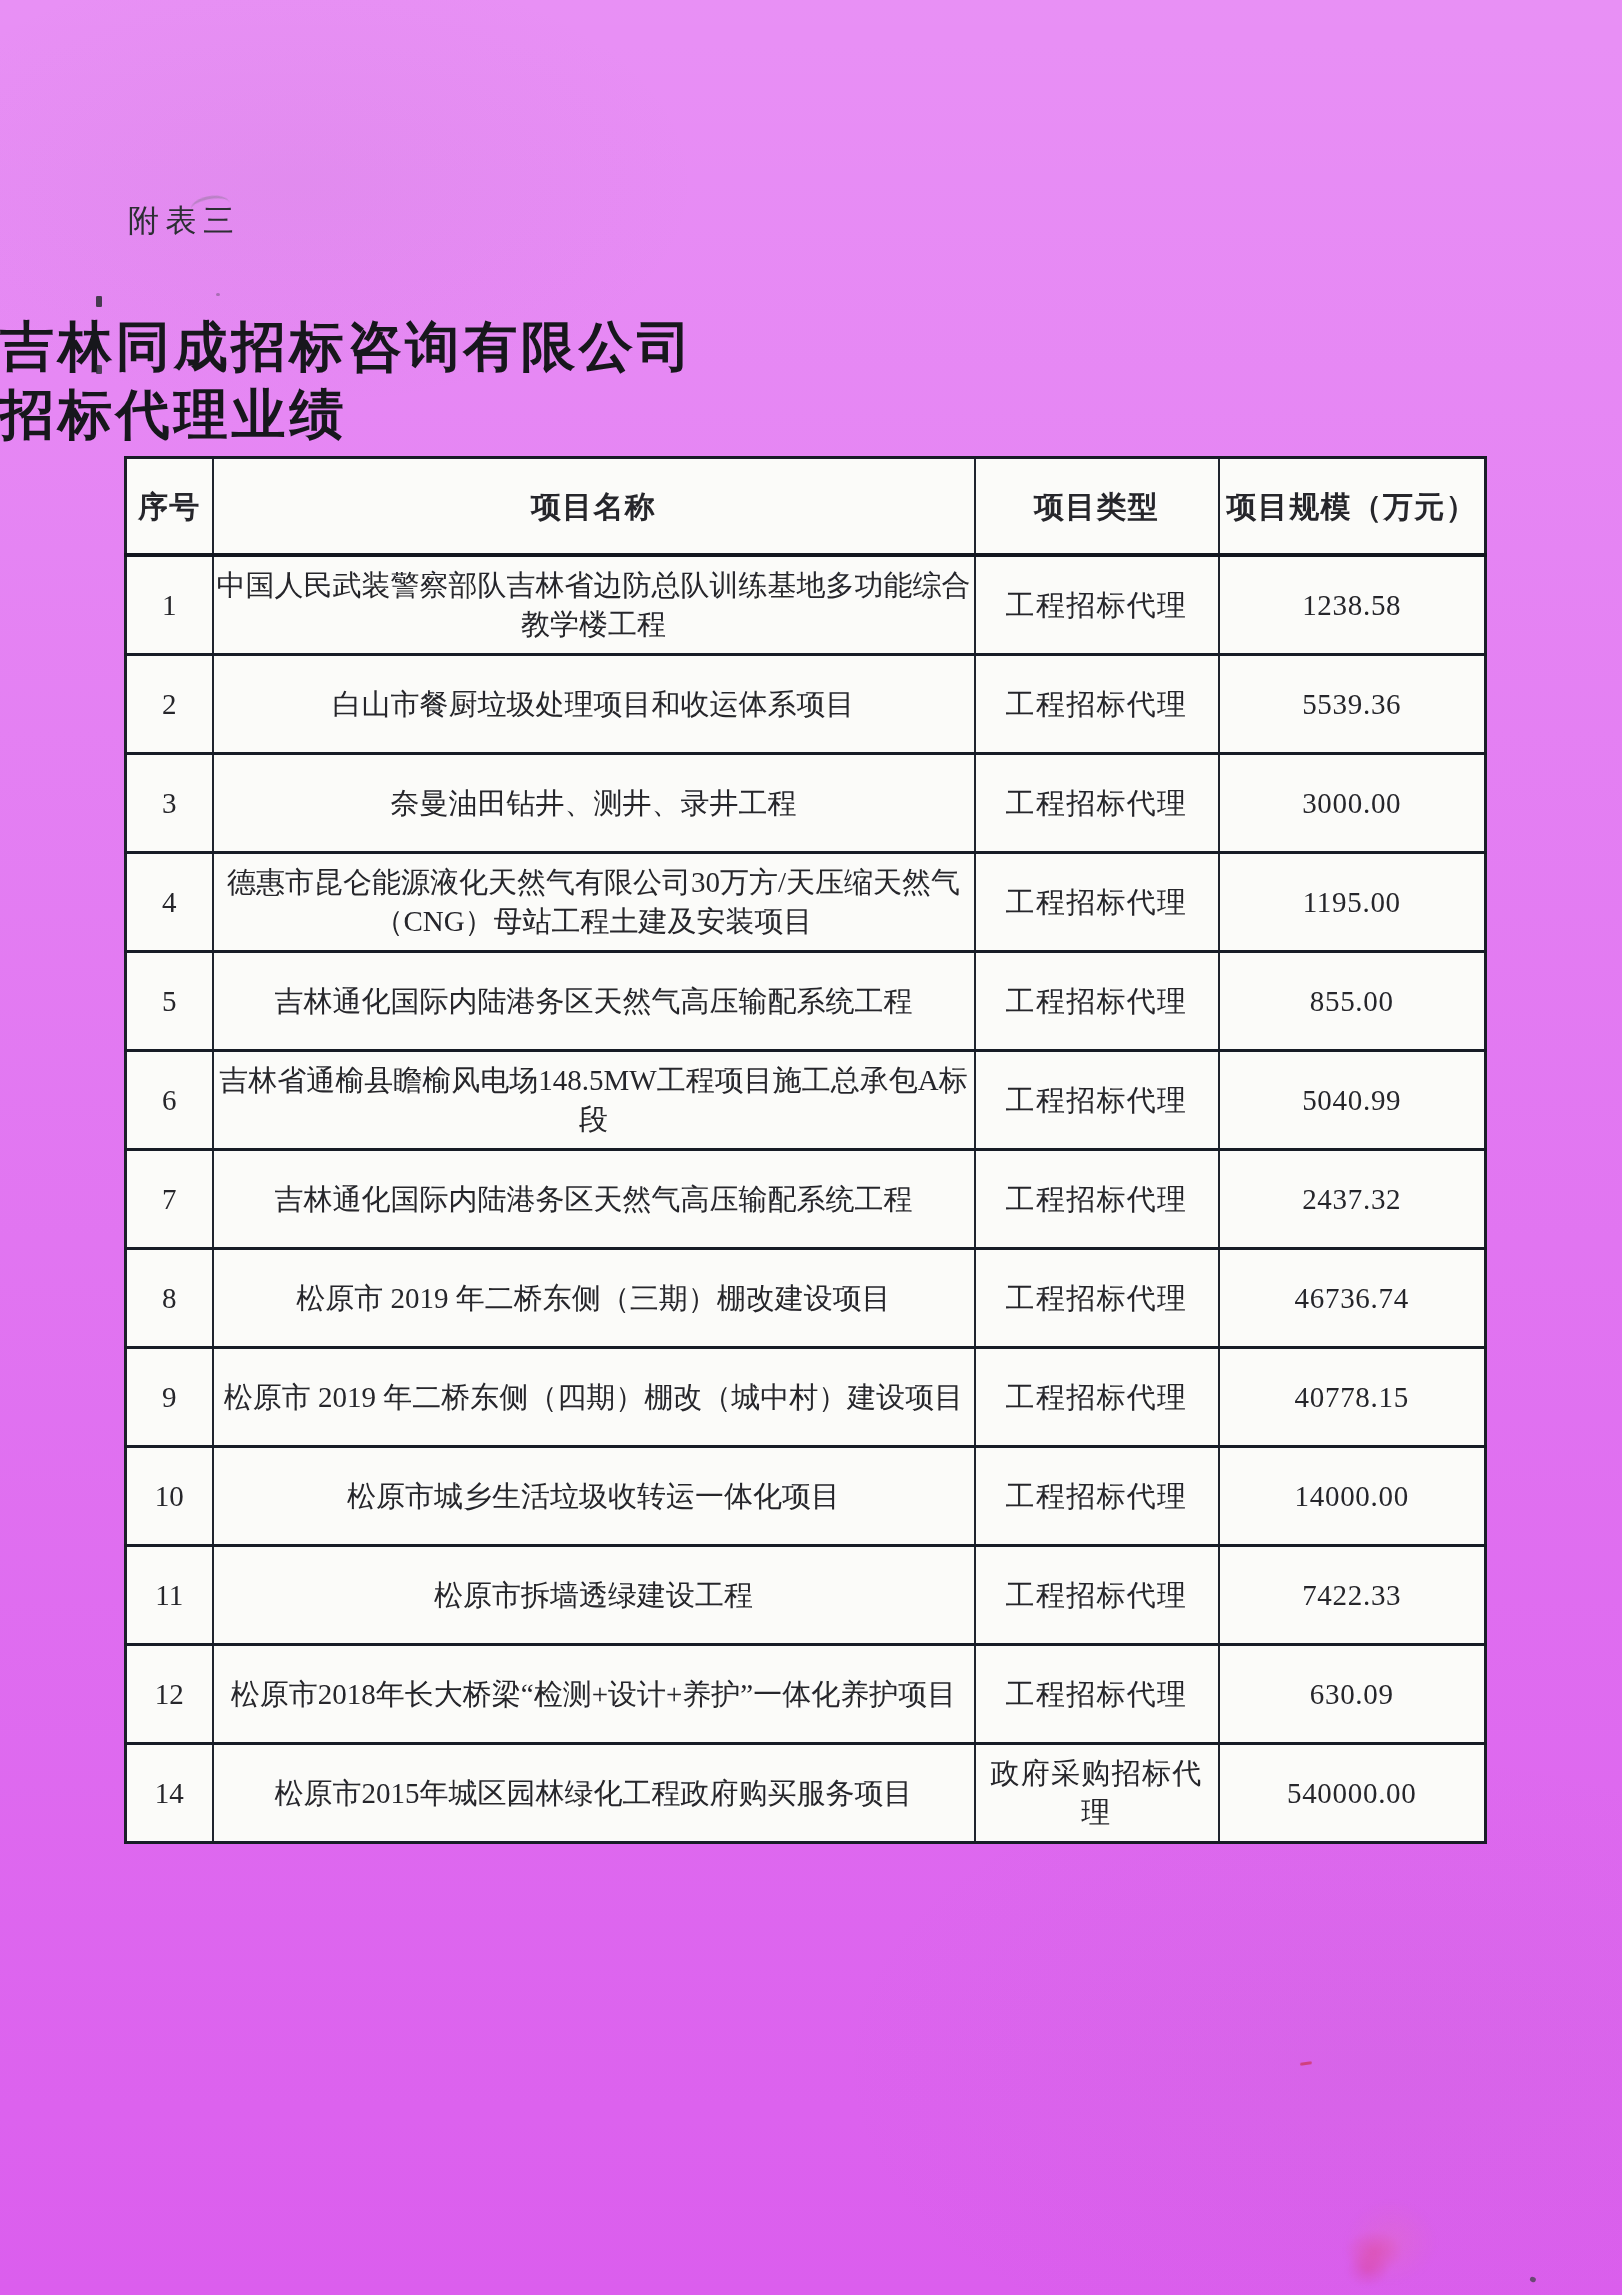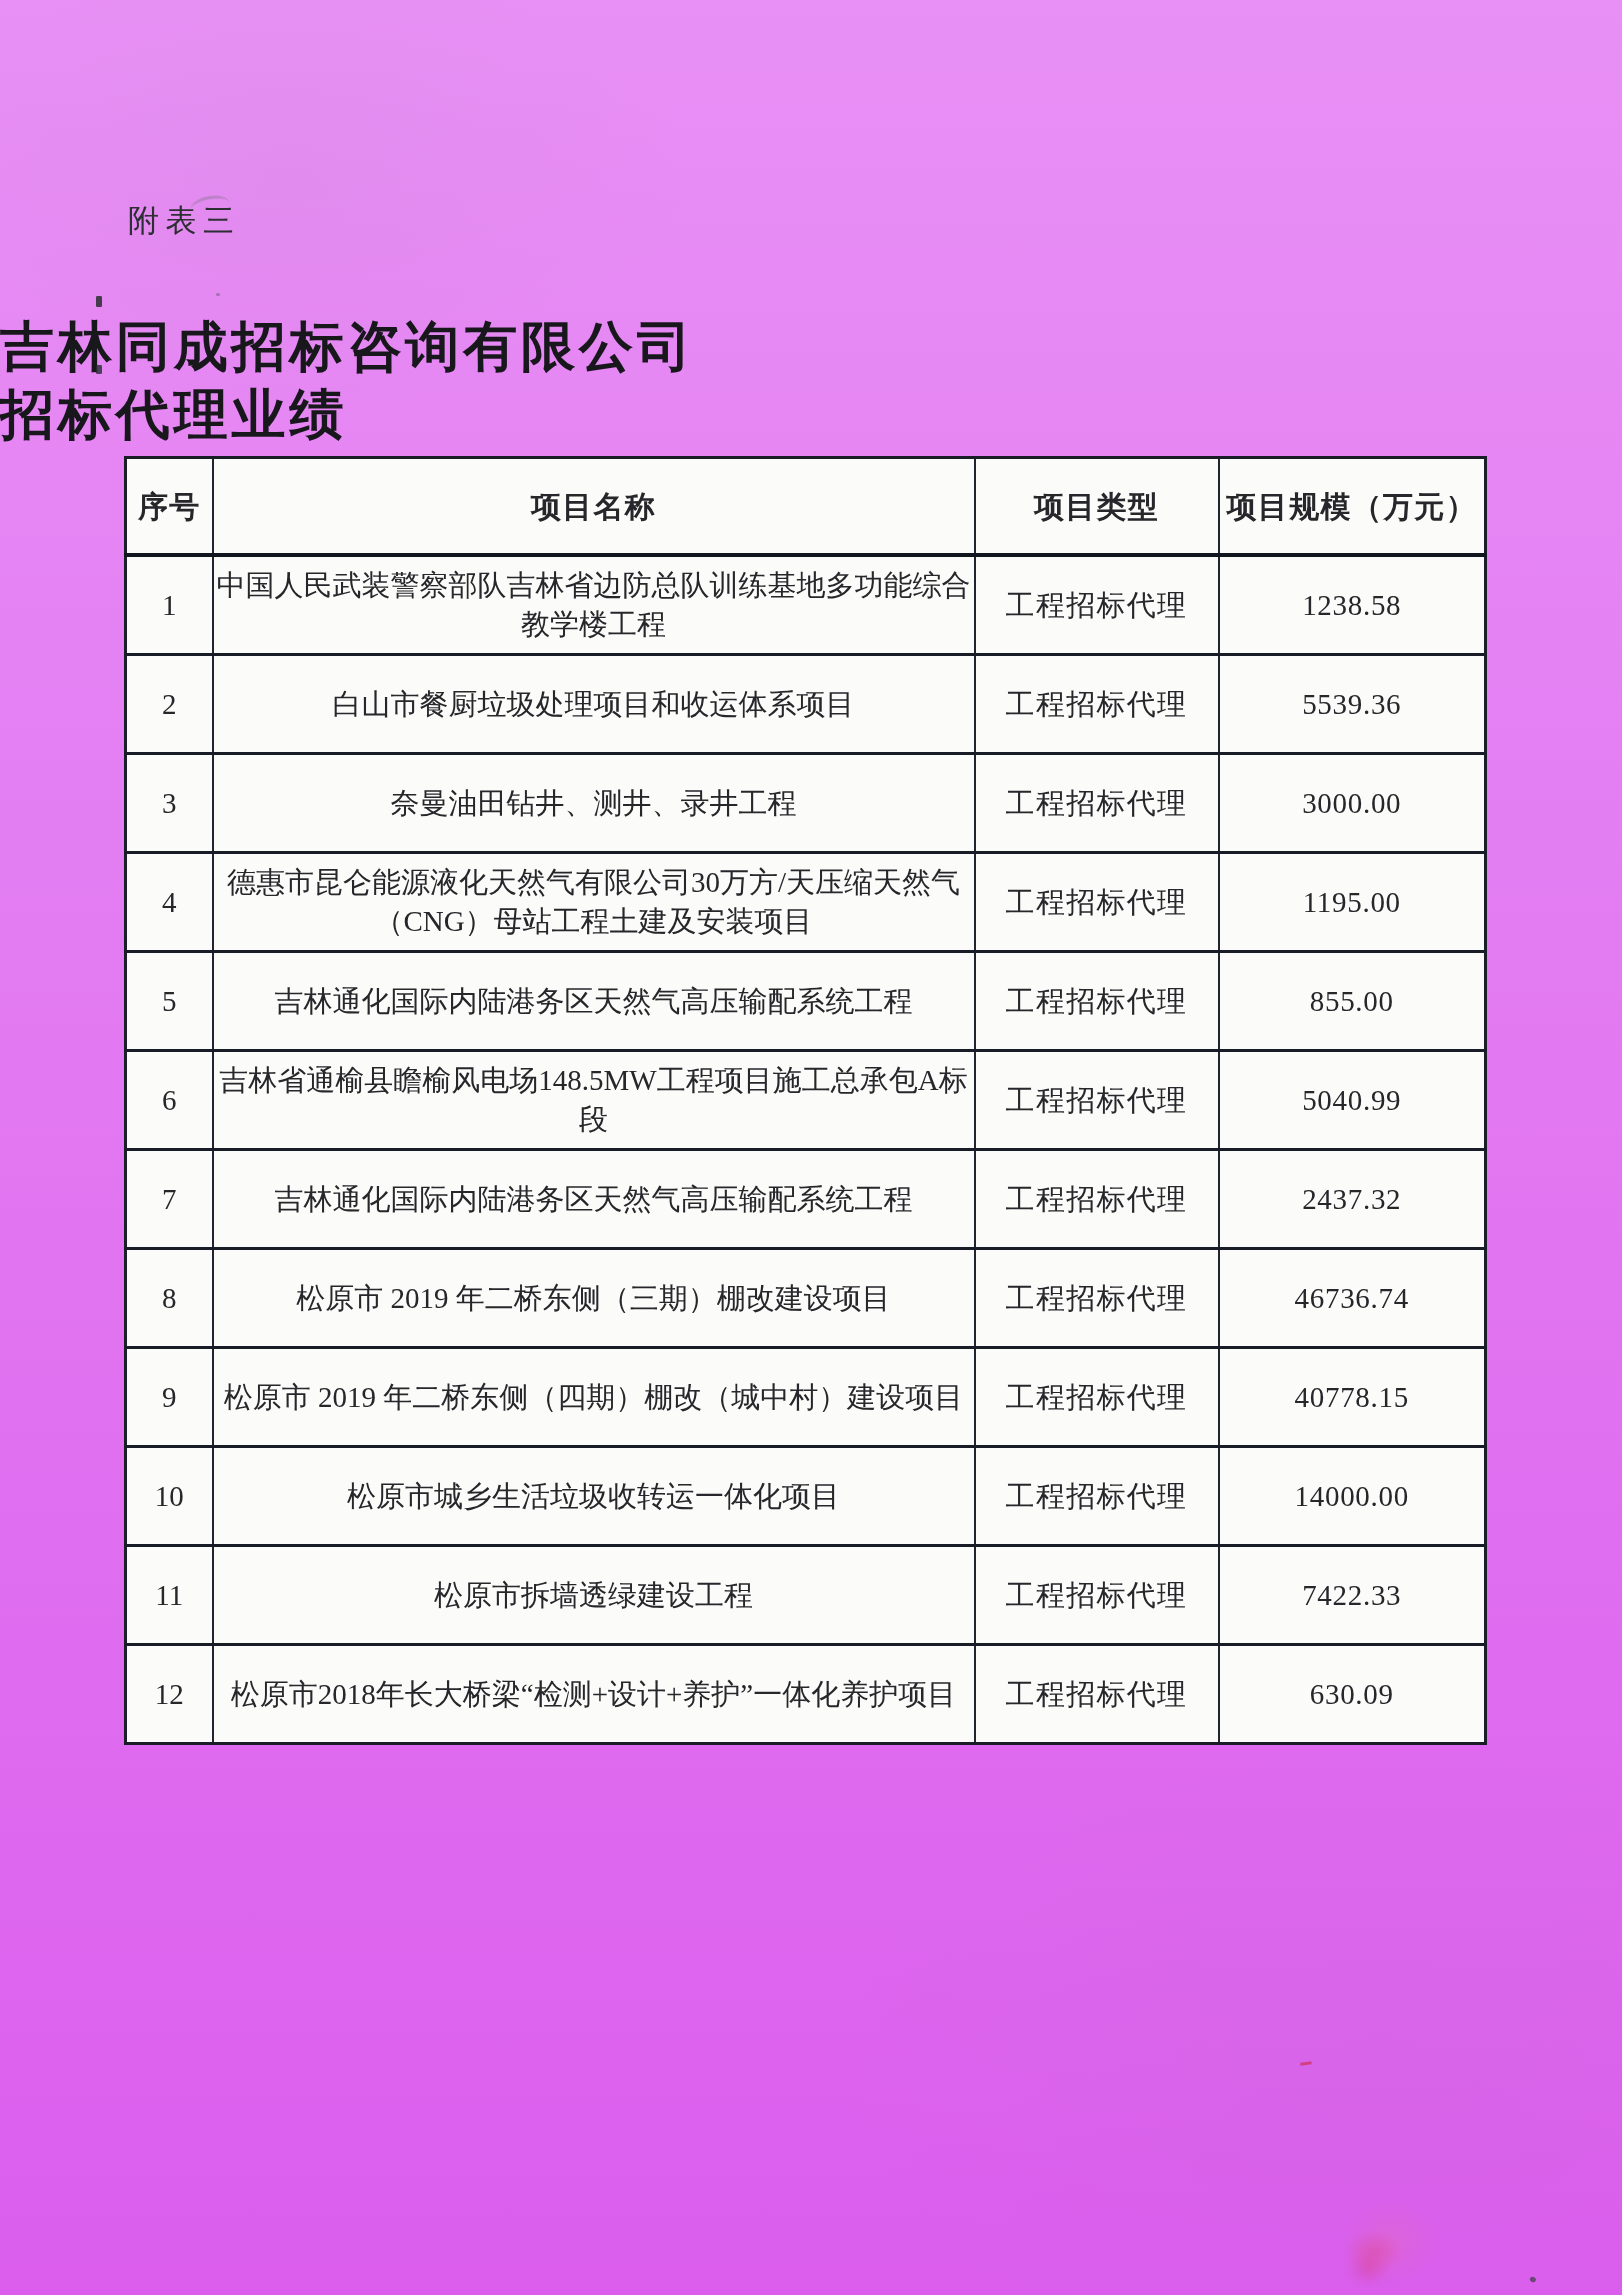--- a/index.html
+++ b/index.html
@@ -215,20 +215,26 @@
         <td class="c-name">松原市拆墙透绿建设工程</td>
         <td class="c-type">工程招标代理</td>
         <td class="c-scale">7422.33</td>
       </tr>
       <tr>
         <td>12</td>
         <td class="c-name">松原市2018年长大桥梁“检测+设计+养护”一体化养护项目</td>
         <td class="c-type">工程招标代理</td>
         <td class="c-scale">630.09</td>
       </tr>
+      <tr>
+        <td>14</td>
+        <td class="c-name">松原市2015年城区园林绿化工程政府购买服务项目</td>
+        <td class="c-type">政府采购招标代理</td>
+        <td class="c-scale">540000.00</td>
+      </tr>
     </tbody>
   </table>
 
   <div class="edge-mark m1"></div>
   <div class="edge-mark m2"></div>
   <div class="red-dash"></div>
   <div class="smudge-pink"></div>
   <div class="speck s1"></div>
   <div class="speck s2"></div>
 

